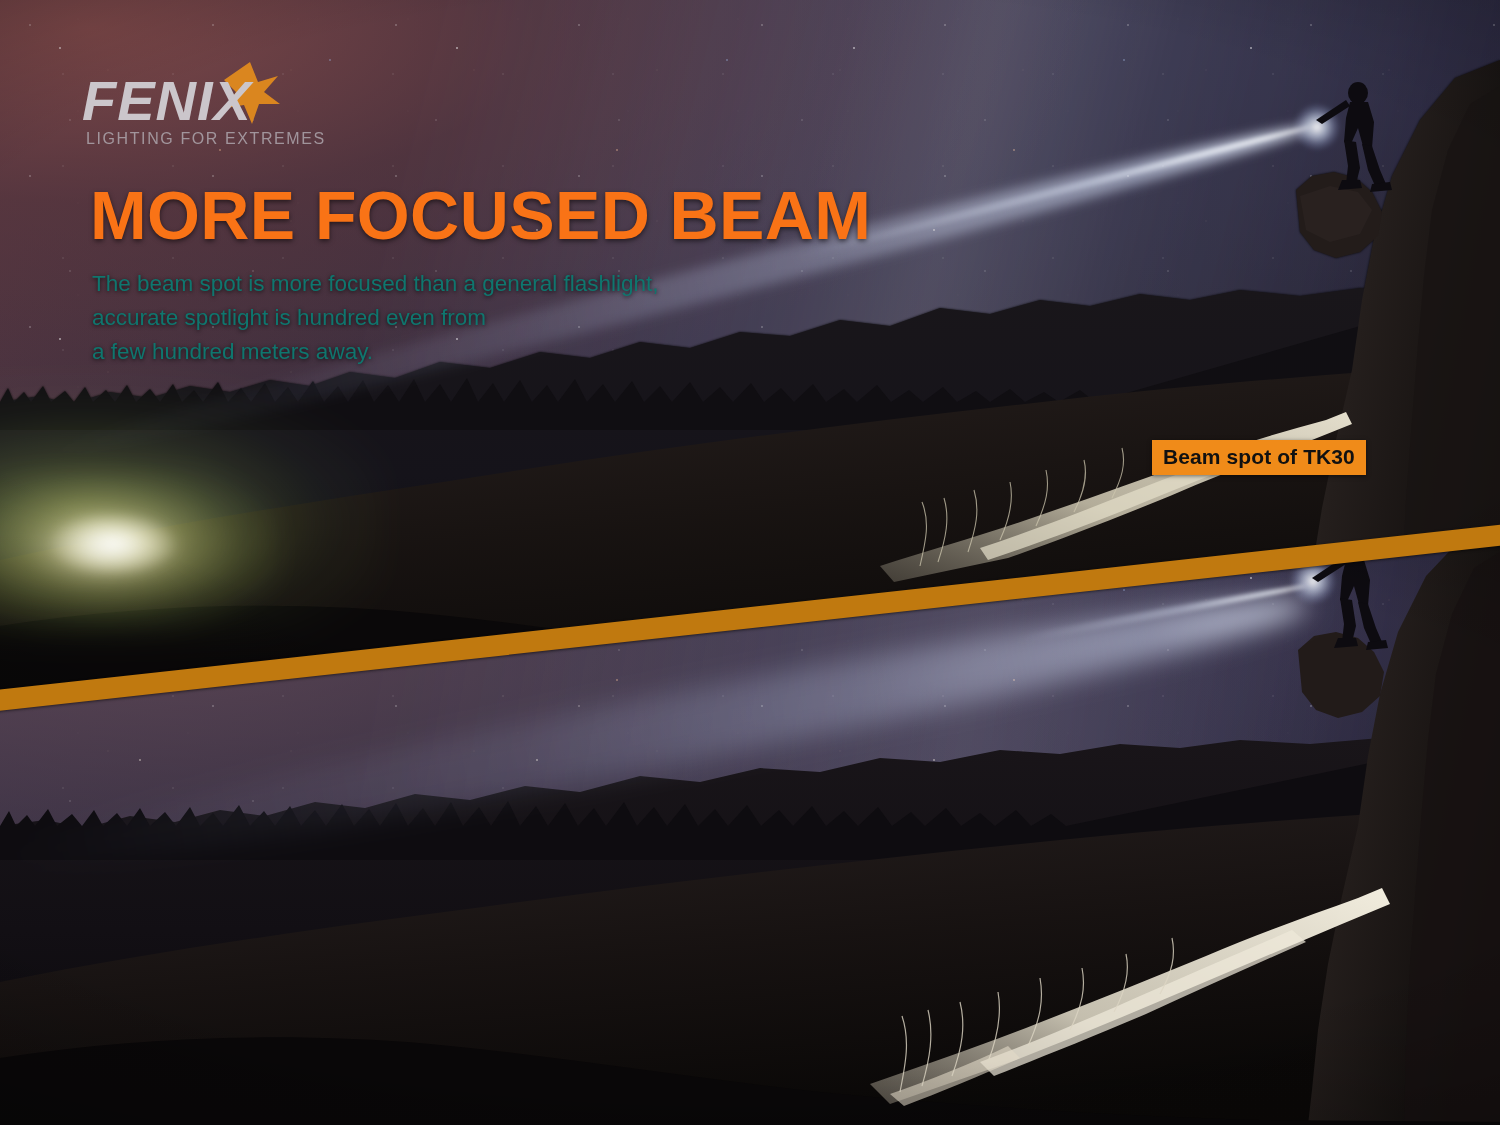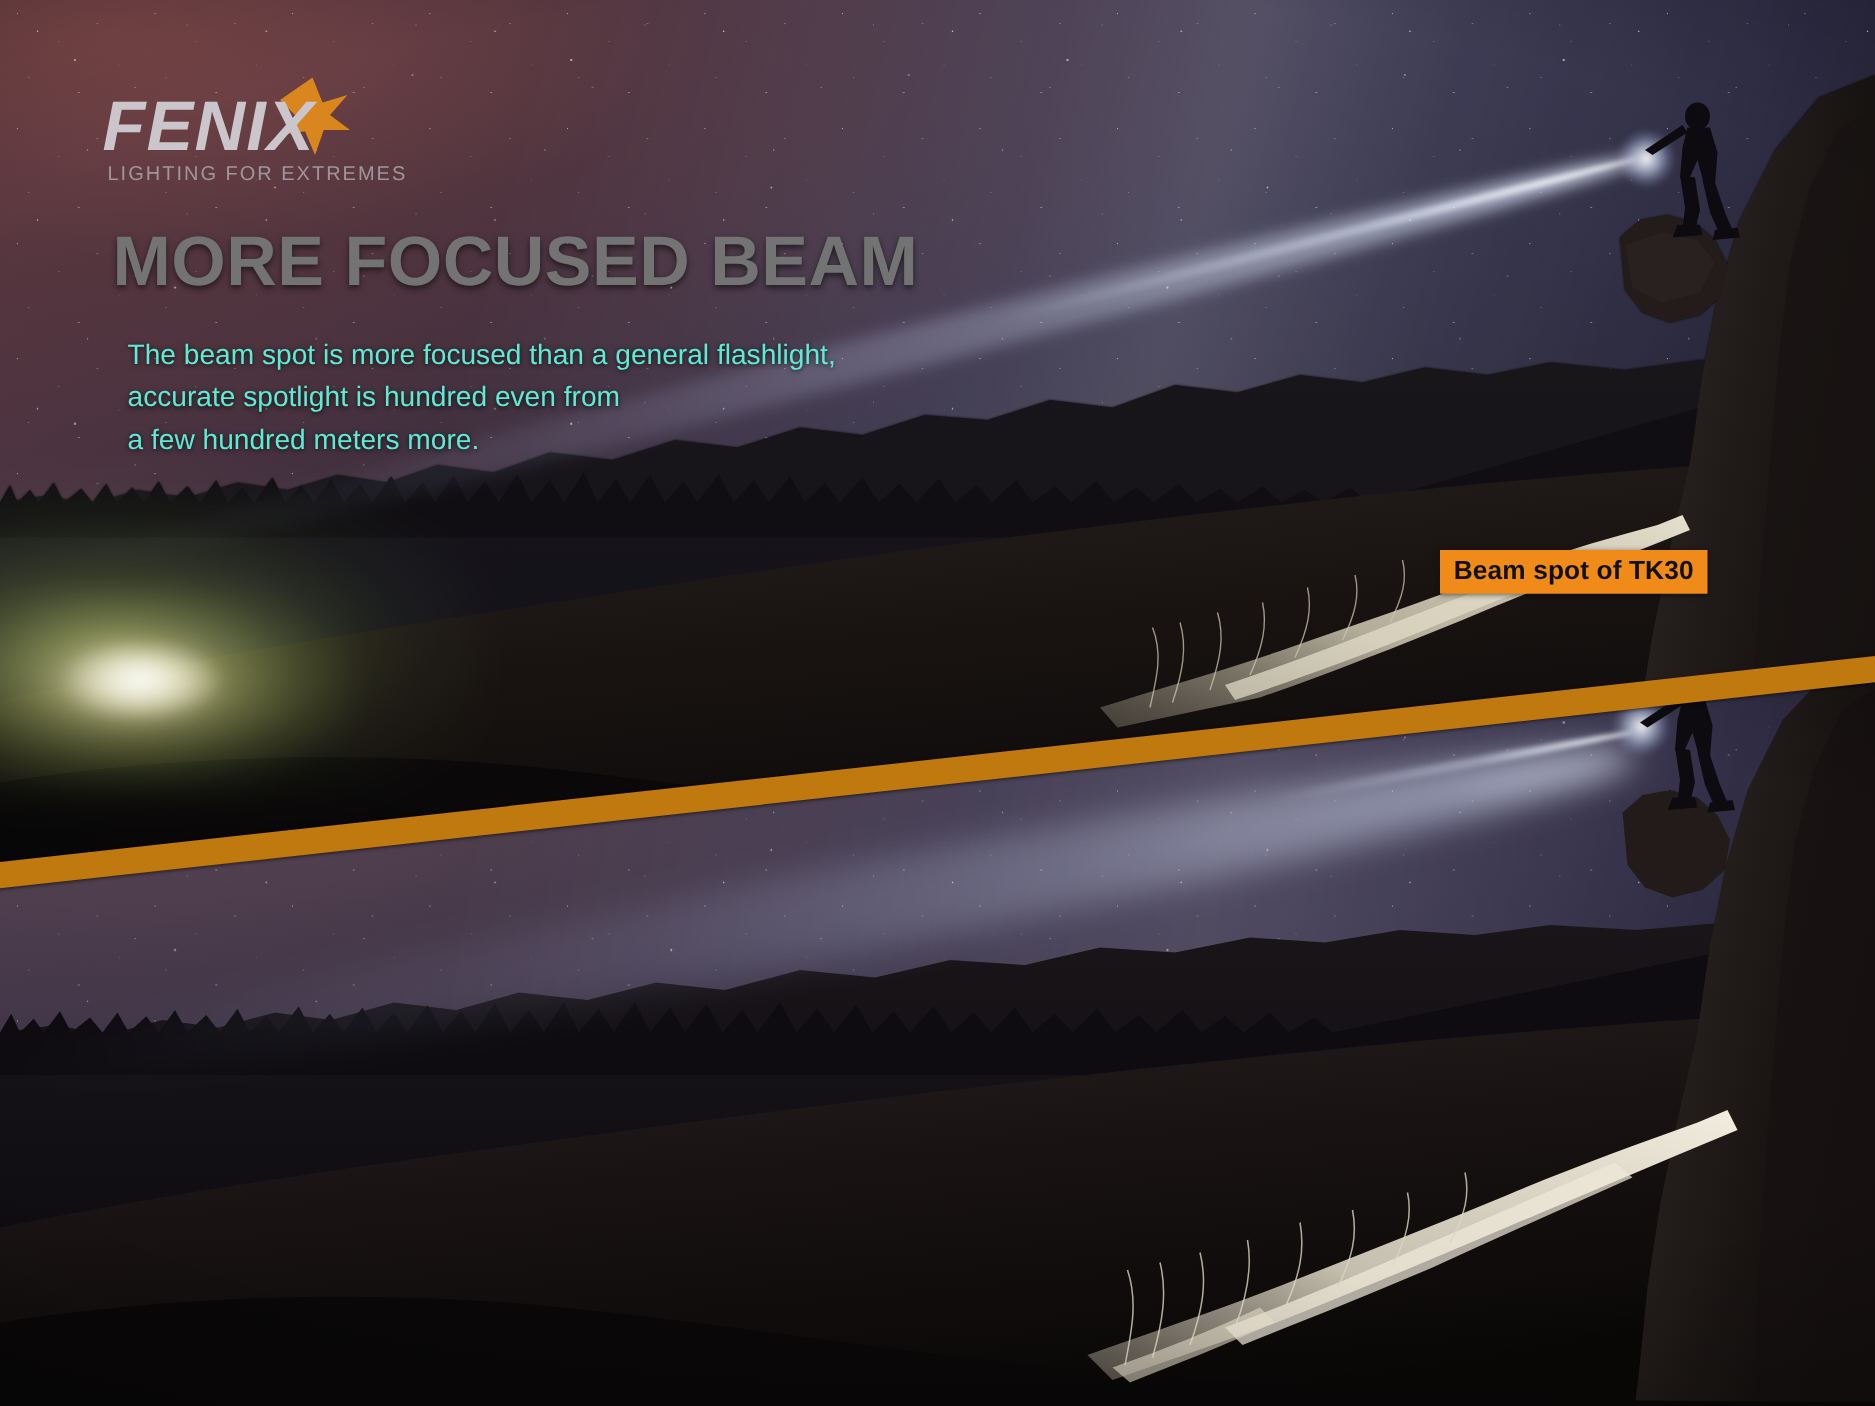--- a/index.html
+++ b/index.html
@@ -143,32 +143,31 @@
   }
 
   
   .overlay { position:absolute; inset:0; z-index:50; }
 
   .logo { position:absolute; left:80px; top:62px; width:320px; height:90px; }
   .logo svg { display:block; }
 
   .headline {
     position:absolute; left:90px; top:181px;
-    font-size:56px; font-weight:bold; letter-spacing:.4px;
-    color:#737373; line-height:1;
+    font-size:68px; font-weight:bold; letter-spacing:.4px;
+    color:#f97316; line-height:1;
     text-shadow:0 2px 5px rgba(0,0,0,.55);
     white-space:nowrap;
   }
 
   .subcopy {
     position:absolute; left:92px; top:267px;
-    font-size:22.5px; color:#5eead4; line-height:1.52;
+    font-size:22.5px; color:#0f766e; line-height:1.52;
     text-shadow:0 1px 4px rgba(0,0,0,.75);
     white-space:nowrap;
-    margin-left:10px;
   }
   .subcopy div { white-space:nowrap; }
 
   .badge {
     position:absolute; background:#F08B19; color:#111111;
     font-size:21px; font-weight:bold; letter-spacing:.1px;
     padding:5px 11px 6px 11px; line-height:1.12;
     white-space:nowrap; z-index:60;
     box-shadow:0 1px 4px rgba(0,0,0,.5);
   }
@@ -405,19 +404,19 @@
         <text x="2" y="58" font-family="Liberation Sans, sans-serif" font-size="56" font-weight="bold" font-style="italic" fill="#cbc6cb" letter-spacing="1">FENIX</text>
         <text x="6" y="82" font-family="Liberation Sans, sans-serif" font-size="16" fill="#b0a9b0" letter-spacing="1.6" opacity=".82">LIGHTING FOR EXTREMES</text>
       </svg>
     </div>
 
     <div class="headline">MORE FOCUSED BEAM</div>
 
     <div class="subcopy">
       <div>The beam spot is more focused than a general flashlight,</div>
       <div>accurate spotlight is hundred even from</div>
-      <div>a few hundred meters more.</div>
+      <div>a few hundred meters away.</div>
     </div>
 
     <div class="badge badge-tk30">Beam spot of TK30</div>
   </div>
 
 </div>
 
 </body></html>

